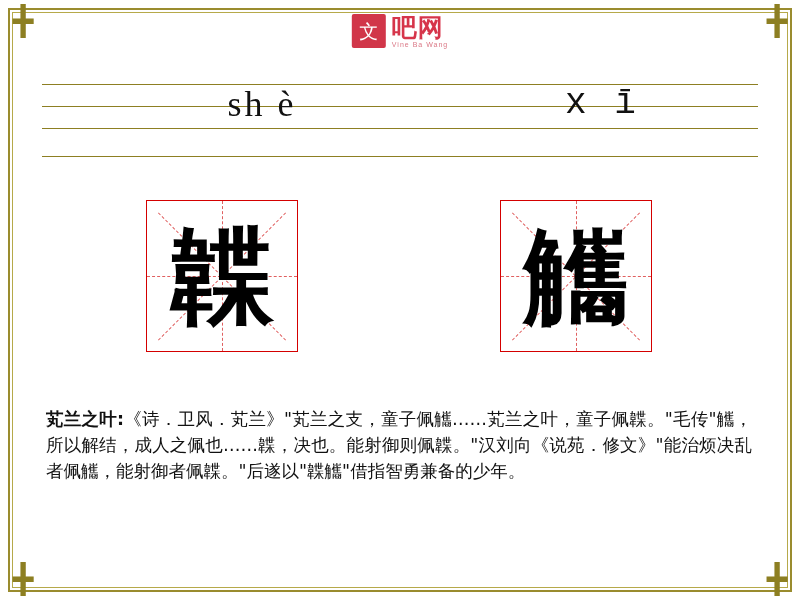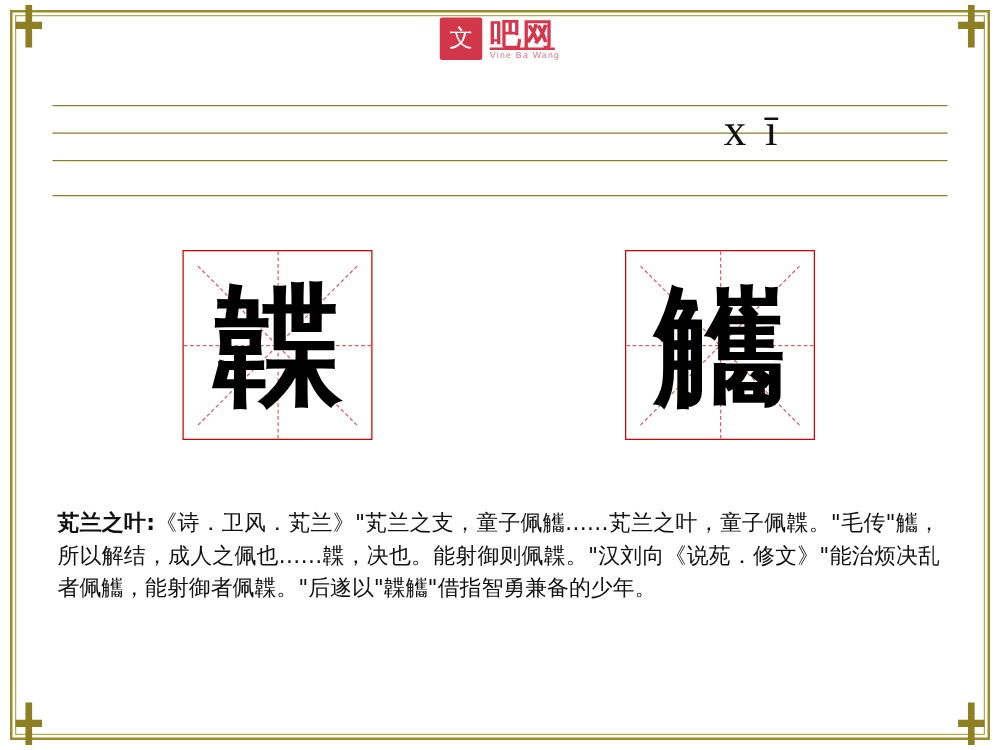--- a/index.html
+++ b/index.html
@@ -83,21 +83,20 @@
     flex-direction: column;
     align-items: flex-start;
   }
   .wm-text {
     font-size: 25px;
     color: #d0122b;
     font-family: "DejaVu Sans", sans-serif;
     font-weight: bold;
     letter-spacing: 1px;
     line-height: 26px;
-    text-decoration: underline;
   }
   .wm-sub {
     font-size: 7px;
     color: #d46070;
     letter-spacing: 1px;
     font-family: "Liberation Sans", sans-serif;
   }
 
   
   .pinyin-block {
@@ -124,21 +123,21 @@
     top: -4px;
     height: 48px;
     line-height: 48px;
     font-size: 36px;
     color: #111111;
     font-family: "Liberation Serif", serif;
     letter-spacing: 3px;
     text-align: center;
   }
   .pinyin.left  { left: 130px;  width: 180px; }
-  .pinyin.right { left: 470px;  width: 180px; }
+  .pinyin.right { left: 470px;  width: 180px; font-family: Liberation Mono, monospace; }
 
   
   .char-row {
     position: absolute;
     top: 200px;
     left: 0;
     width: 800px;
     height: 160px;
   }
   .char-cell {
@@ -232,20 +231,21 @@
       <div class="wm-text">吧网</div>
       <div class="wm-sub">Vine Ba Wang</div>
     </div>
   </div>
 
   <div class="pinyin-block">
     <div class="staff-line l1"></div>
     <div class="staff-line l2"></div>
     <div class="staff-line l3"></div>
     <div class="staff-line l4"></div>
+    <div class="pinyin left">sh è</div>
     <div class="pinyin right">x ī</div>
   </div>
 
   <div class="char-row">
 
     <div class="char-cell left">
       <div class="diag-clip">
         <div class="grid-line grid-h"></div>
         <div class="grid-line grid-v"></div>
         <div class="grid-d grid-d1"></div>

